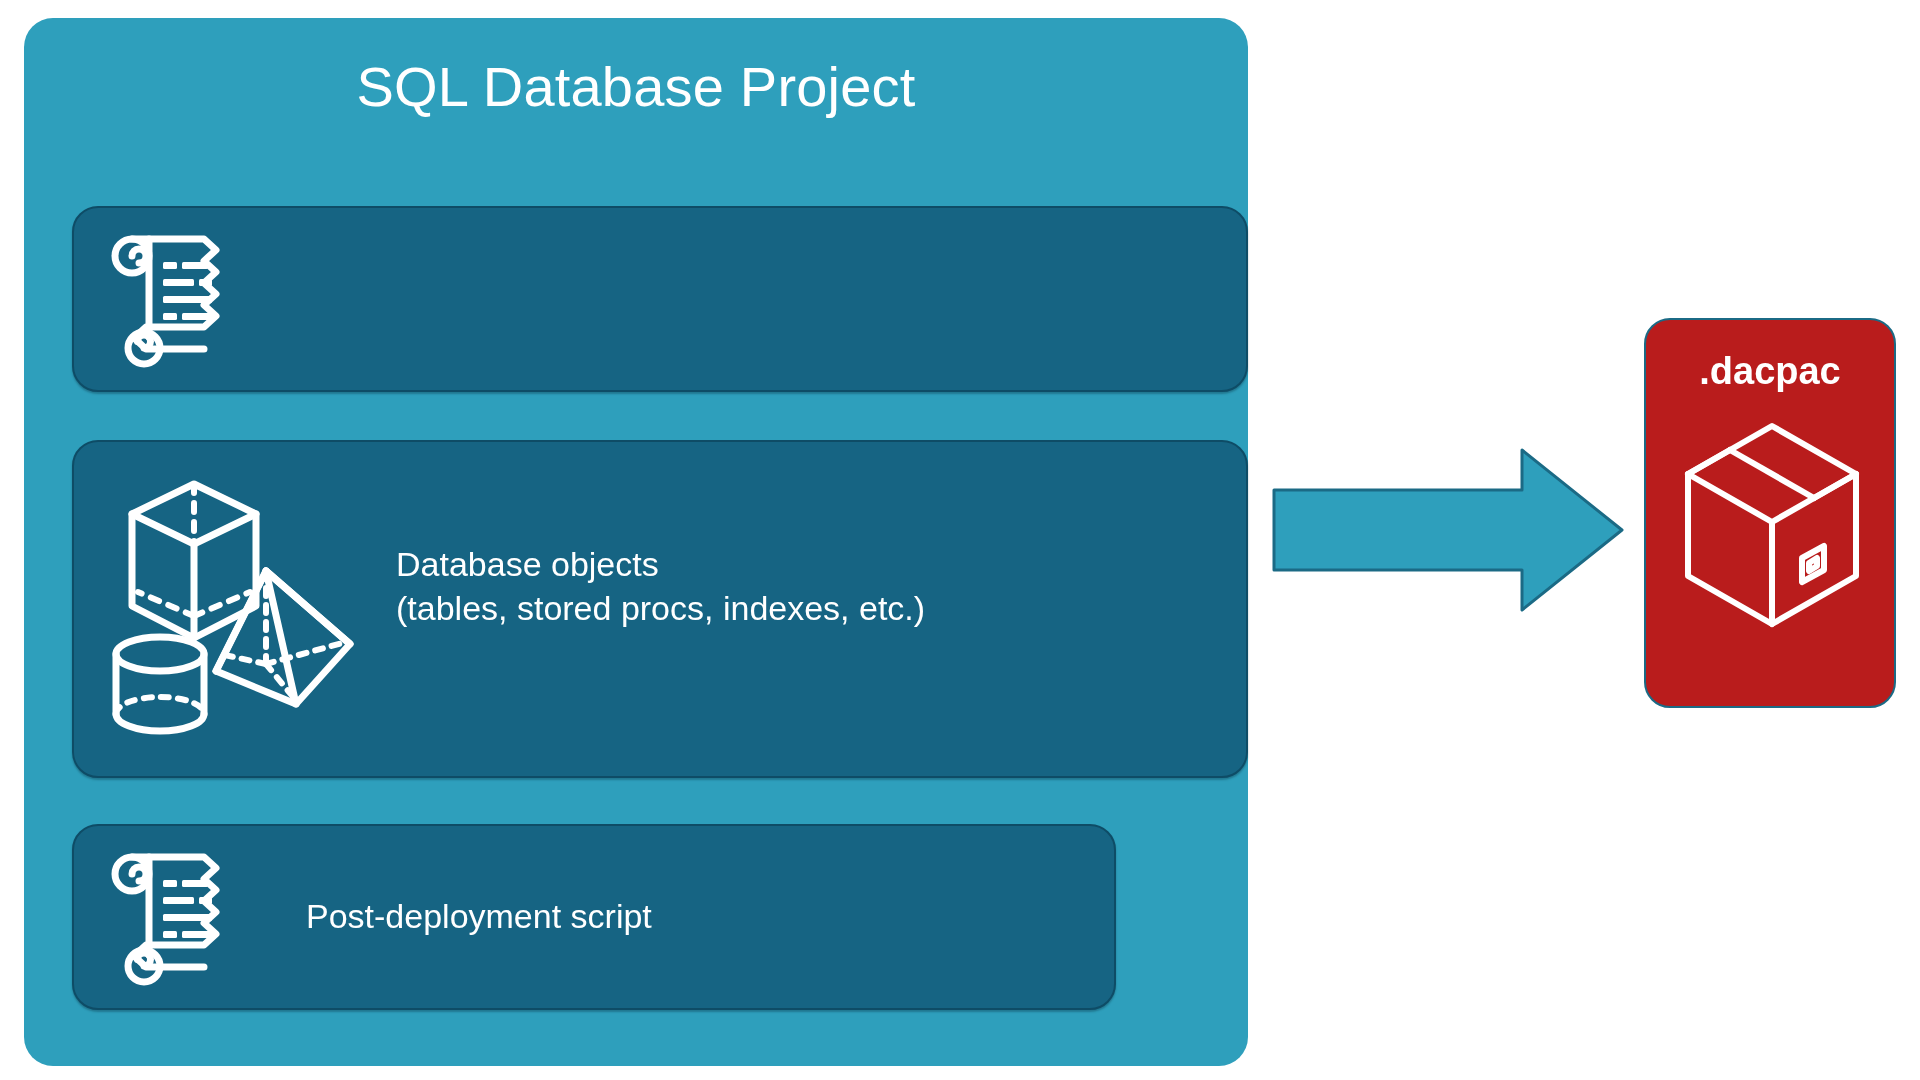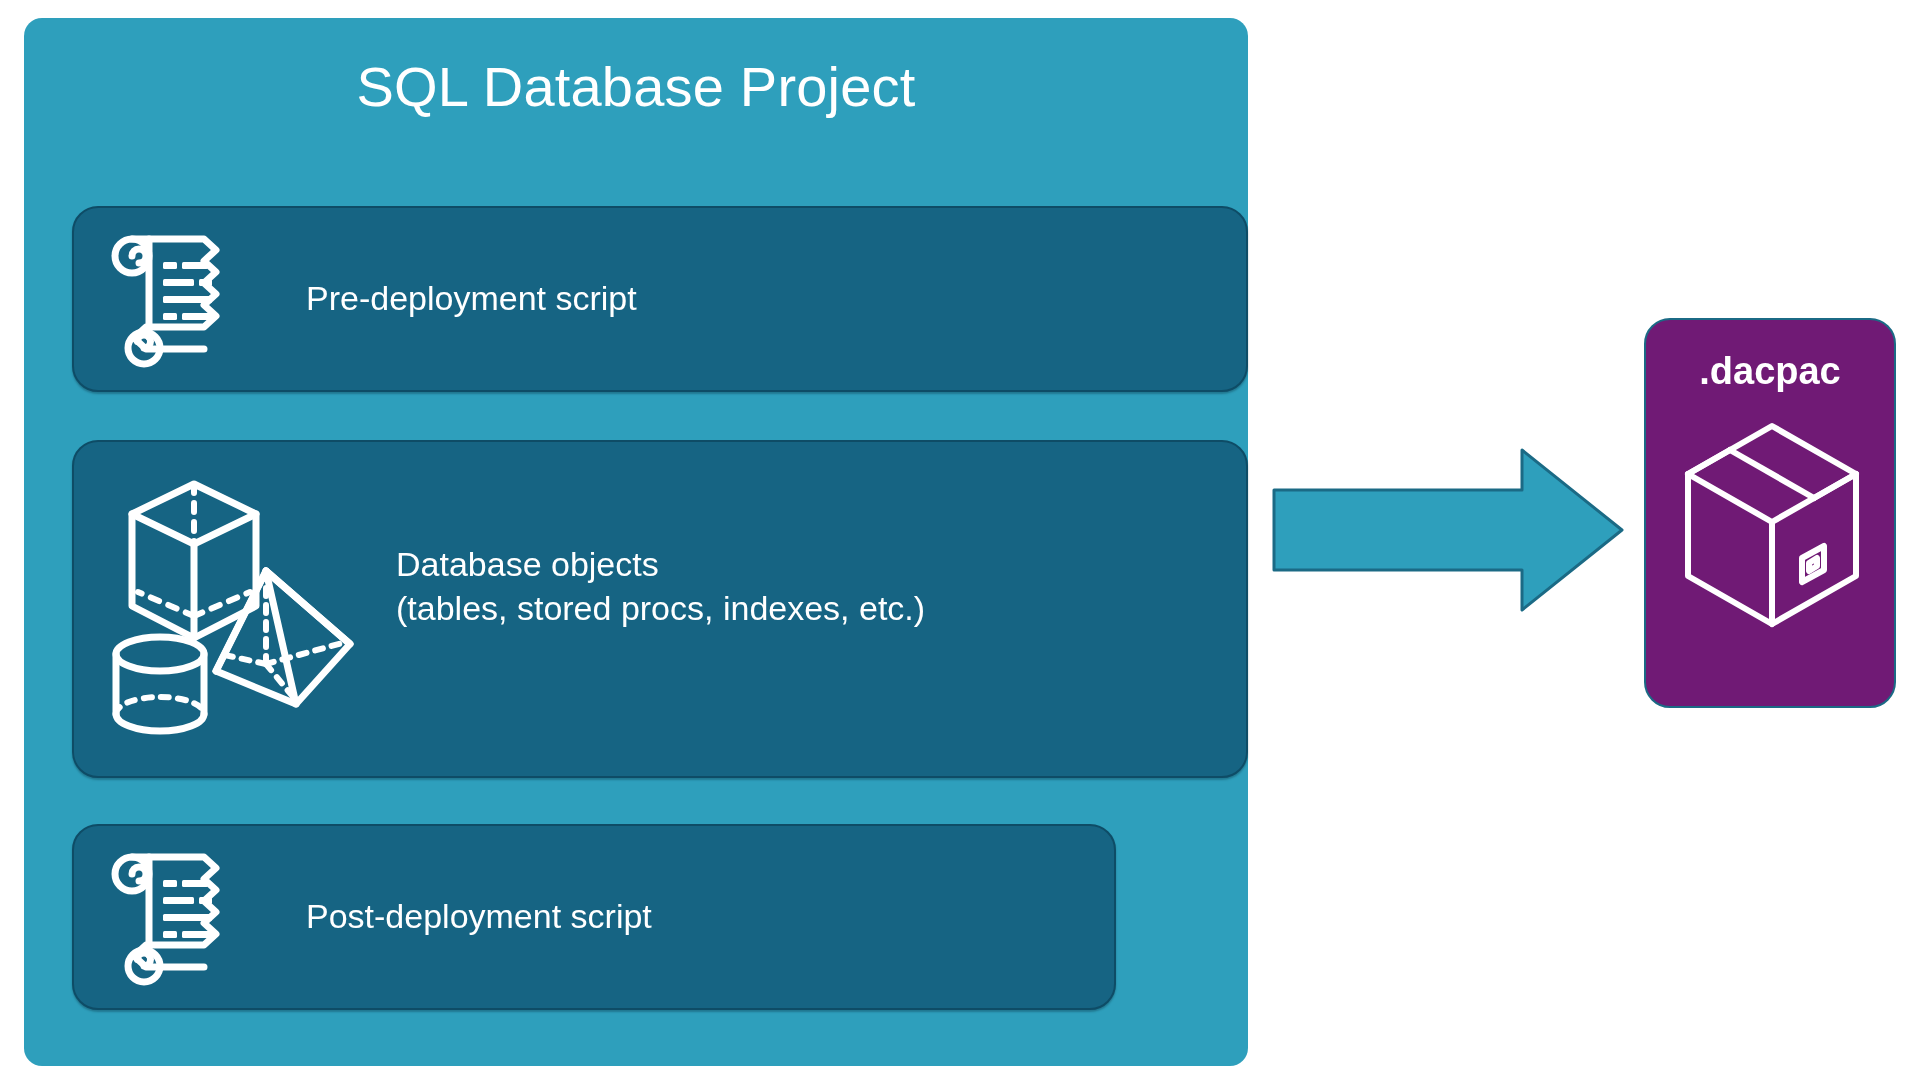--- a/index.html
+++ b/index.html
@@ -24,21 +24,21 @@
   }
 
   
   .project-panel {
     position: absolute;
     left: 24px;
     top: 18px;
     width: 1224px;
     height: 1048px;
     background: #2e9fbc;
-    border-radius: 18px;
+    border-radius: 29px;
     box-sizing: border-box;
   }
 
   .project-title {
     position: absolute;
     left: 0;
     top: 38px;
     width: 1224px;
     text-align: center;
     color: #ffffff;
@@ -104,21 +104,21 @@
     letter-spacing: 0.5px;
   }
 
   
   .dacpac-panel {
     position: absolute;
     left: 1644px;
     top: 318px;
     width: 252px;
     height: 390px;
-    background: #701a75;
+    background: #b91c1c;
     border: 2px solid #1b6a85;
     border-radius: 26px;
     box-sizing: border-box;
   }
   .dacpac-title {
     position: absolute;
     left: 0;
     top: 30px;
     width: 248px;
     text-align: center;
@@ -165,21 +165,20 @@
             <rect x="55" y="28" width="14" height="7" rx="1.5"></rect>
             <rect x="74" y="28" width="26" height="7" rx="1.5"></rect>
             <rect x="55" y="45" width="31" height="7" rx="1.5"></rect>
             <rect x="91" y="45" width="13" height="7" rx="1.5"></rect>
             <rect x="55" y="62" width="49" height="7" rx="1.5"></rect>
             <rect x="55" y="79" width="14" height="7" rx="1.5"></rect>
             <rect x="74" y="79" width="30" height="7" rx="1.5"></rect>
           </g>
         </svg>
       </span>
-      <div class="card-label label-pre">Pre-deployment script</div>
     </div>
 
     <div class="card card-obj">
       <span class="card-icon shapes-icon">
         <svg width="270" height="290" viewBox="0 0 270 290" fill="none" xmlns="http://www.w3.org/2000/svg">
 
           <g stroke="#ffffff" stroke-width="7" stroke-linejoin="round" stroke-linecap="round" fill="none">
             <path d="M34 48 L96 18 L158 48 L96 78 Z"></path>
             <path d="M34 48 V140 L96 172 V78"></path>
             <path d="M158 48 V140 L96 172"></path>

